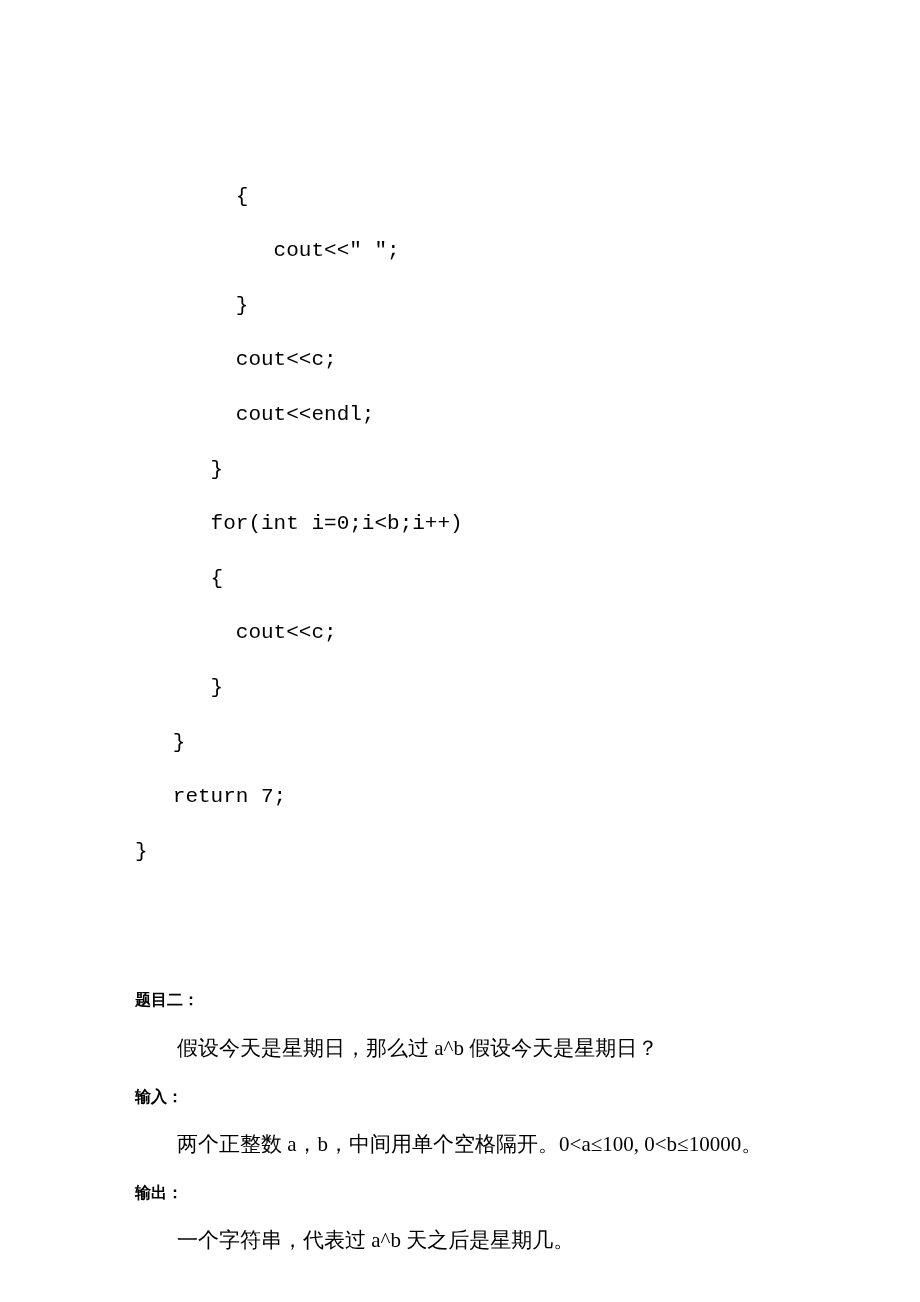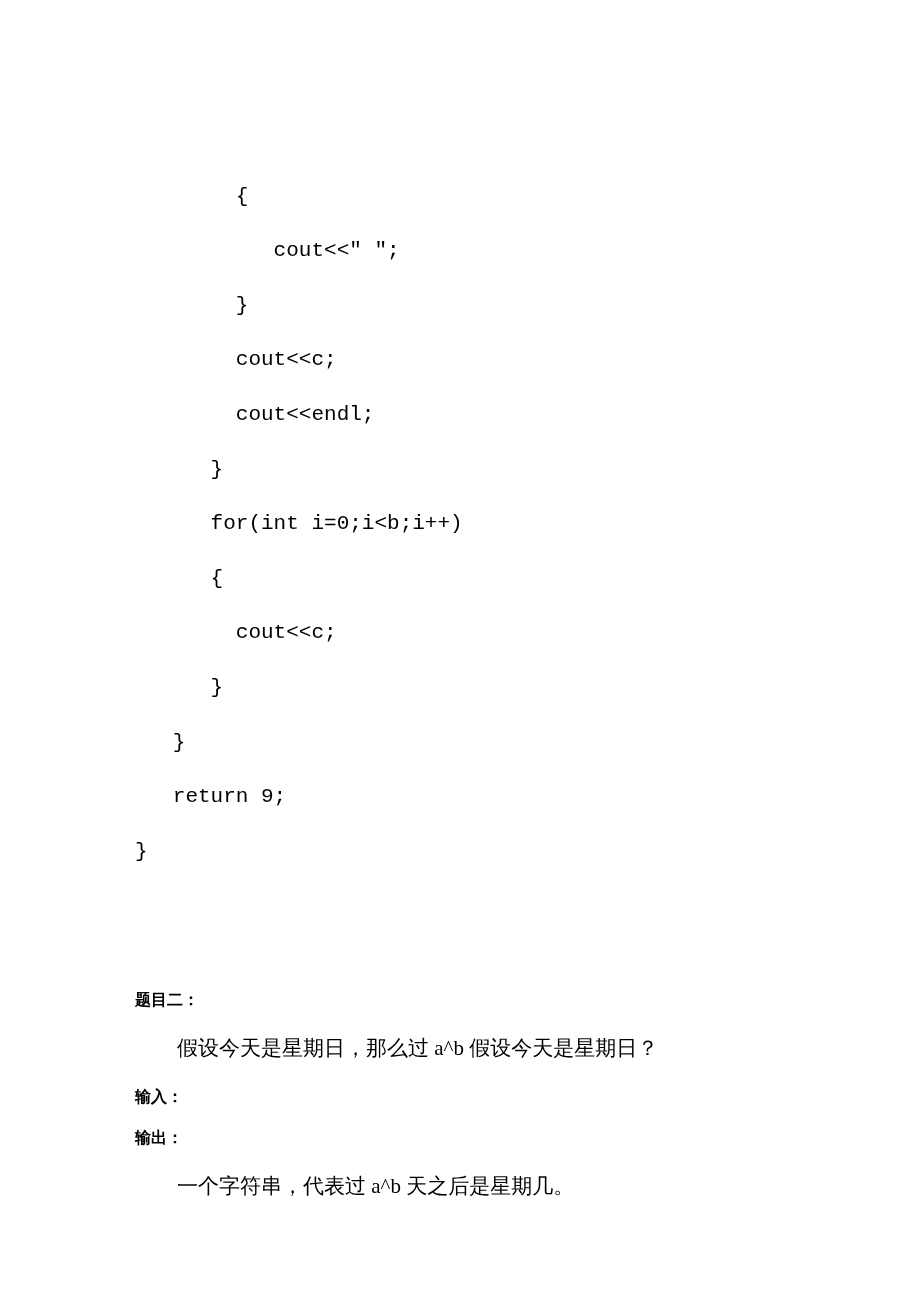--- a/index.html
+++ b/index.html
@@ -55,27 +55,28 @@
 <span>           cout&lt;&lt;" ";</span>
 <span>        }</span>
 <span>        cout&lt;&lt;c;</span>
 <span>        cout&lt;&lt;endl;</span>
 <span>      }</span>
 <span>      for(int i=0;i&lt;b;i++)</span>
 <span>      {</span>
 <span>        cout&lt;&lt;c;</span>
 <span>      }</span>
 <span>   }</span>
-<span>   return 9;</span>
+<span>   return 7;</span>
 <span>}</span>
 </div>
 
   <div class="spacer"></div>
 
   <p class="heading">题目二：</p>
   <p class="body-text indent">假设今天是星期日，那么过 a^b 假设今天是星期日？</p>
 
   <p class="heading">输入：</p>
+  <p class="body-text indent">两个正整数 a，b，中间用单个空格隔开。0&lt;a≤100, 0&lt;b≤10000。</p>
 
   <p class="heading">输出：</p>
   <p class="body-text indent">一个字符串，代表过 a^b 天之后是星期几。</p>
 
 </div>
 
 </body></html>

